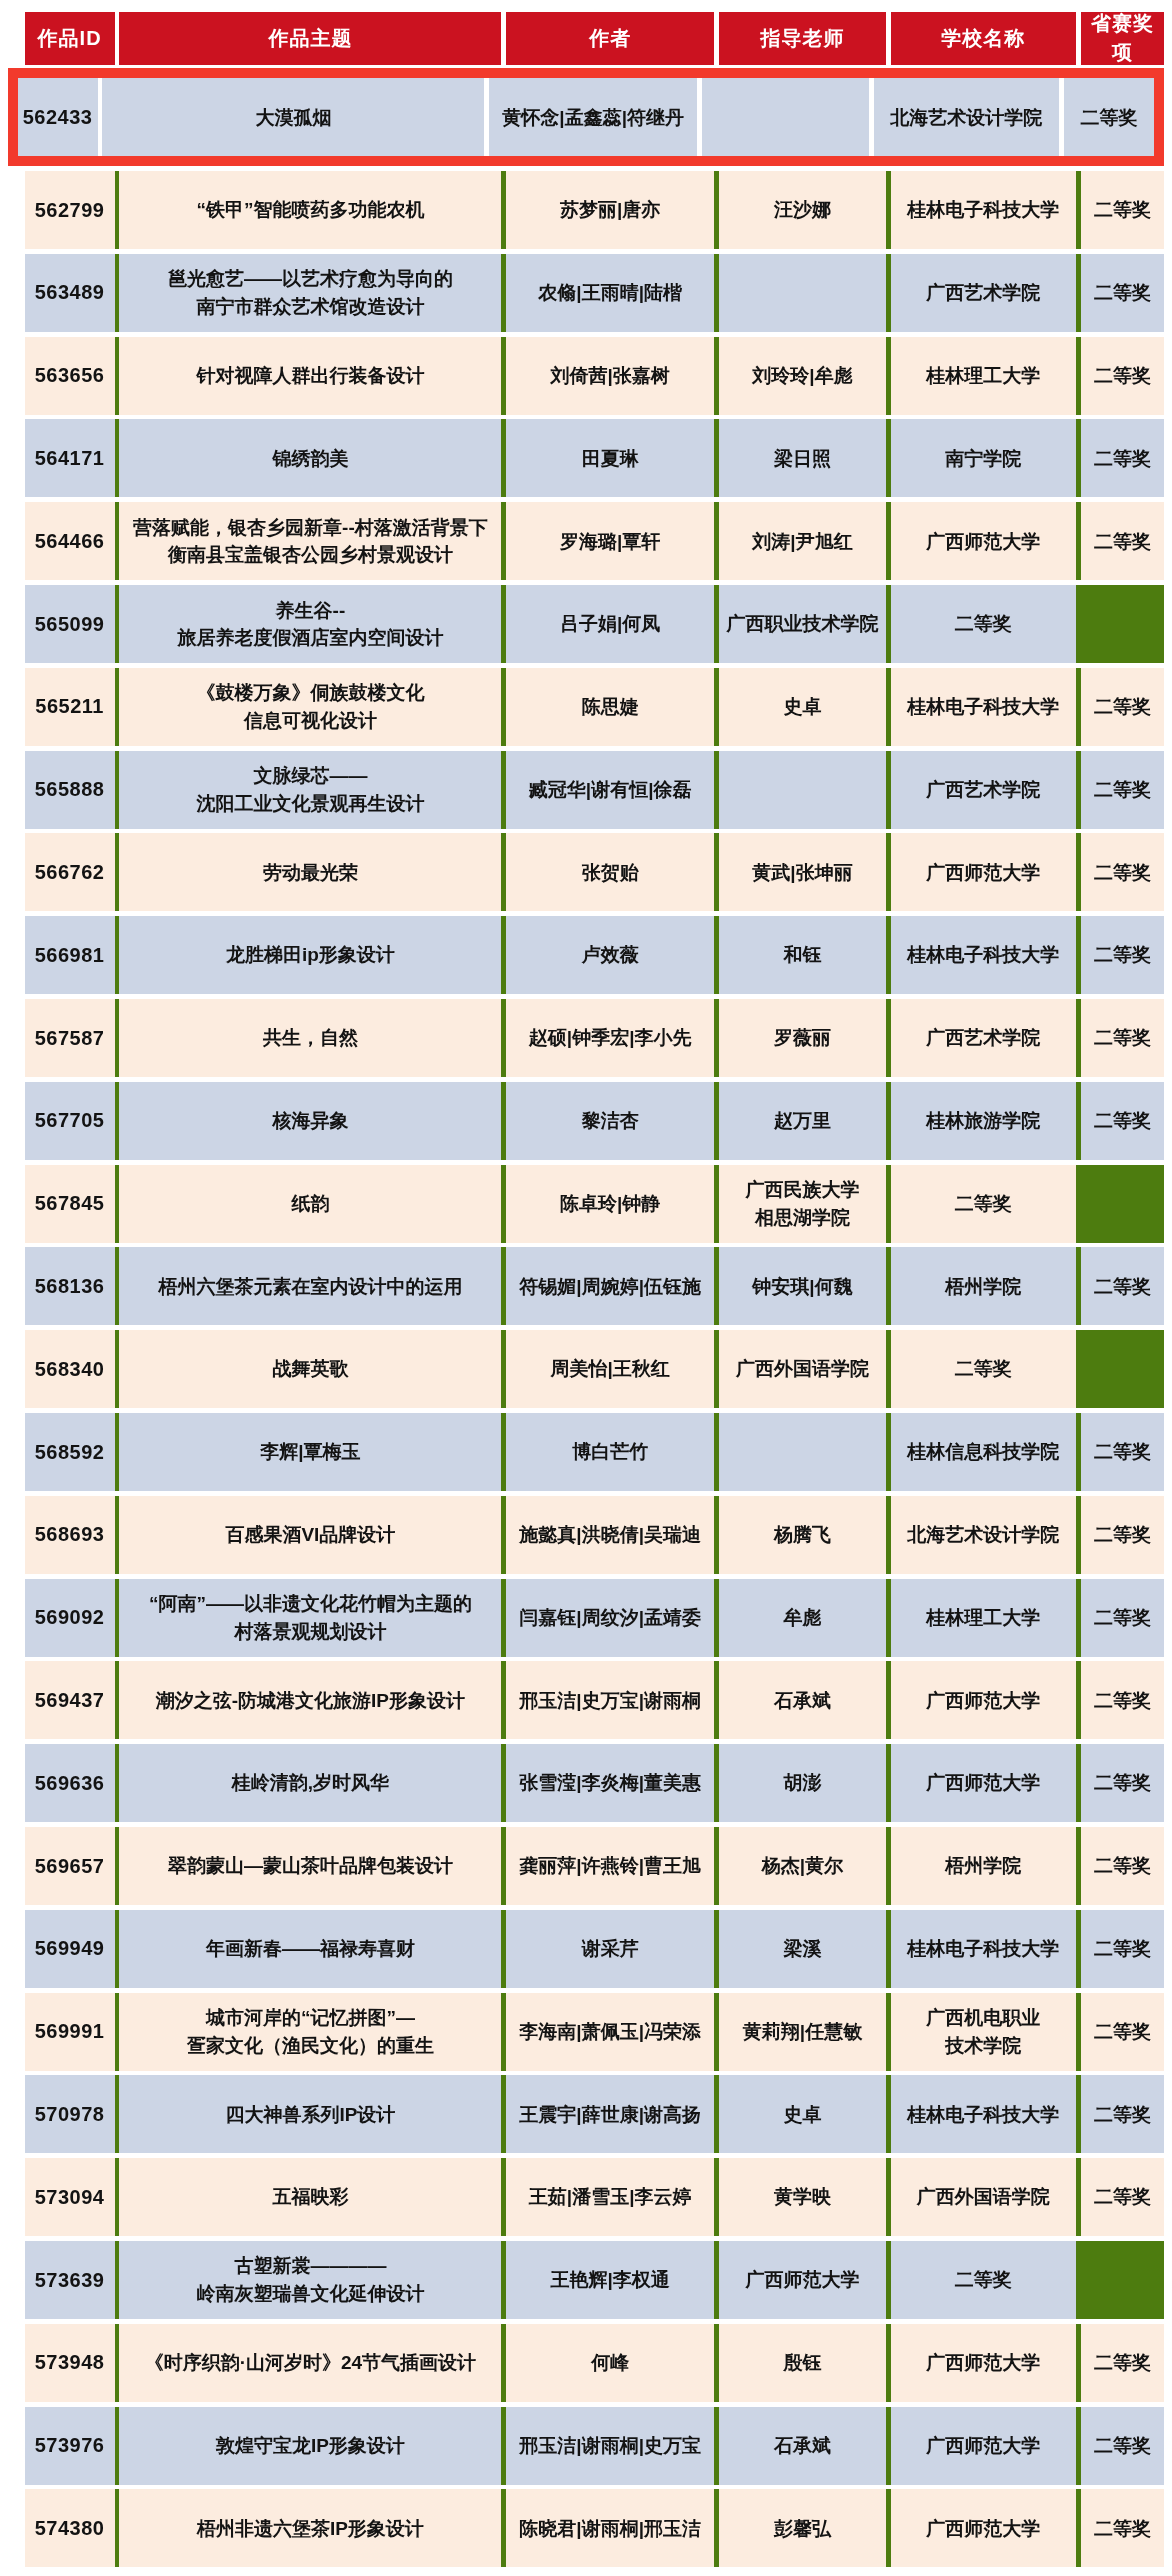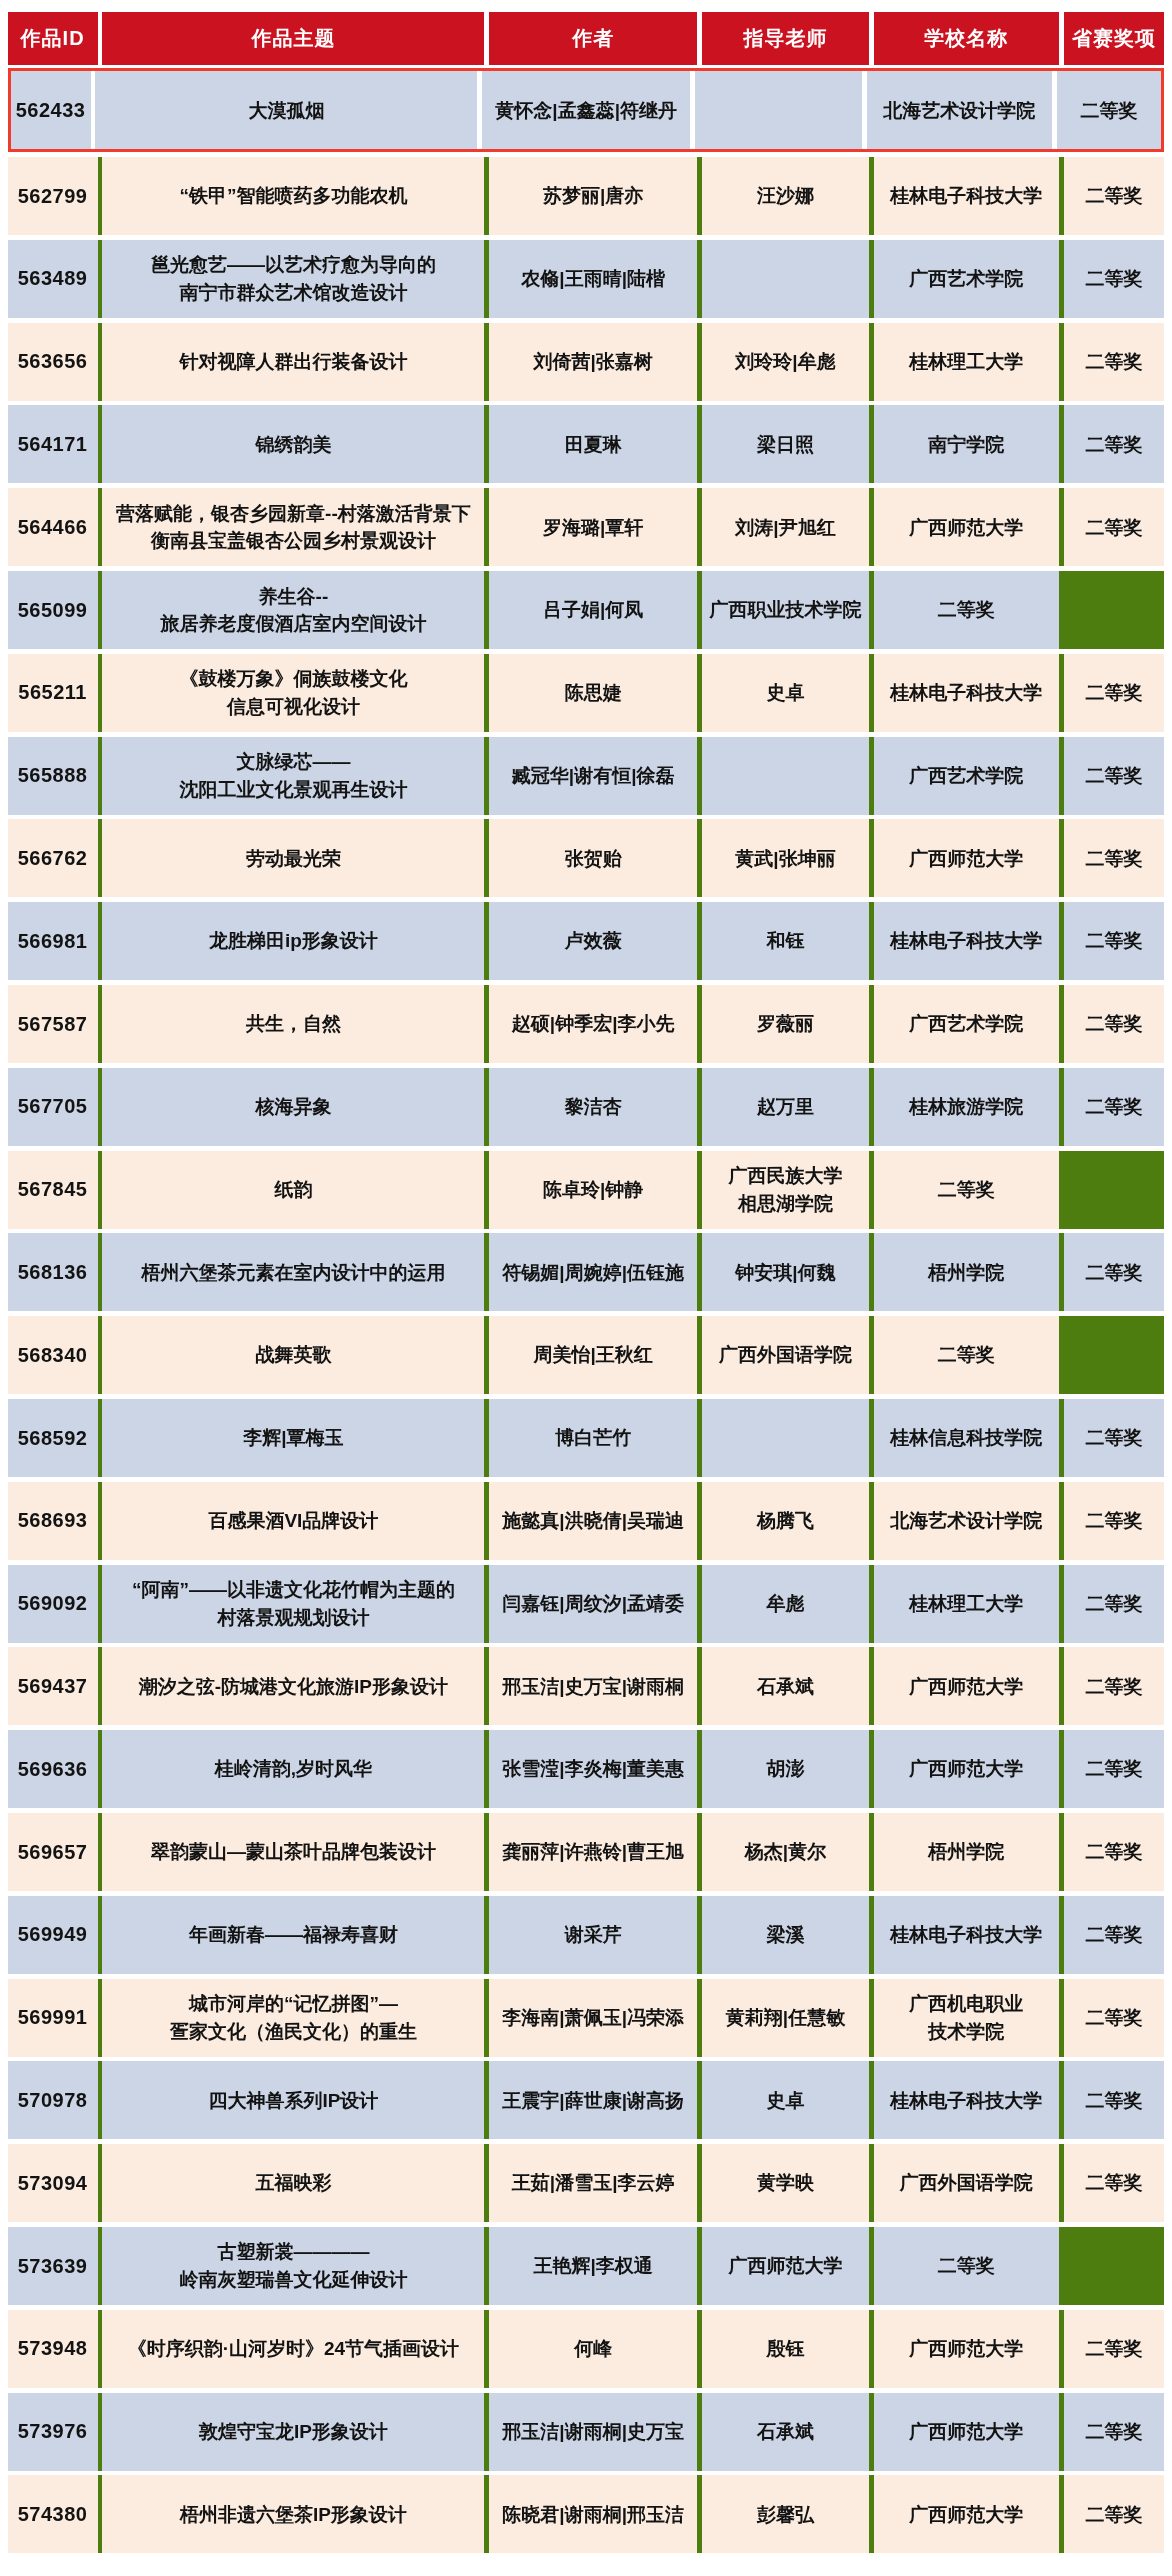--- a/index.html
+++ b/index.html
@@ -16,20 +16,21 @@
     background:#ffffff;
     font-family:"Liberation Sans","DejaVu Sans",sans-serif;
     font-weight:bold;
     color:var(--text-dark);
   }
   .page{padding:11.5px 7.6px 9.6px 7.6px;}
   .grid{
     display:grid;
     grid-template-columns:90px 382px 208px 167px 185px 1fr;
     column-gap:4.8px;
+    margin-left:17px;
   }
   
   .thead{background:#ffffff;}
   .thead .cell{
     background:var(--header-red);
     color:#ffffff;
     height:53px;
     font-size:20px;
     letter-spacing:1px;
   }
@@ -40,21 +41,21 @@
     text-align:center;
     white-space:pre-line;
     line-height:1.45;
     font-size:19px;
     padding:1.9px 3.8px;
     overflow:hidden;
   }
   
   .band{
     background:var(--band-red);
-    padding:3px;
+    padding:10px;
     margin:3.8px 0 4.8px 0;
   }
   .band .trow{
     grid-template-columns:80px 382px 208px 167px 185px 1fr;
     background:#ffffff;
     margin:0;
   }
   .band .cell{height:69px;}
   
   .trow{

